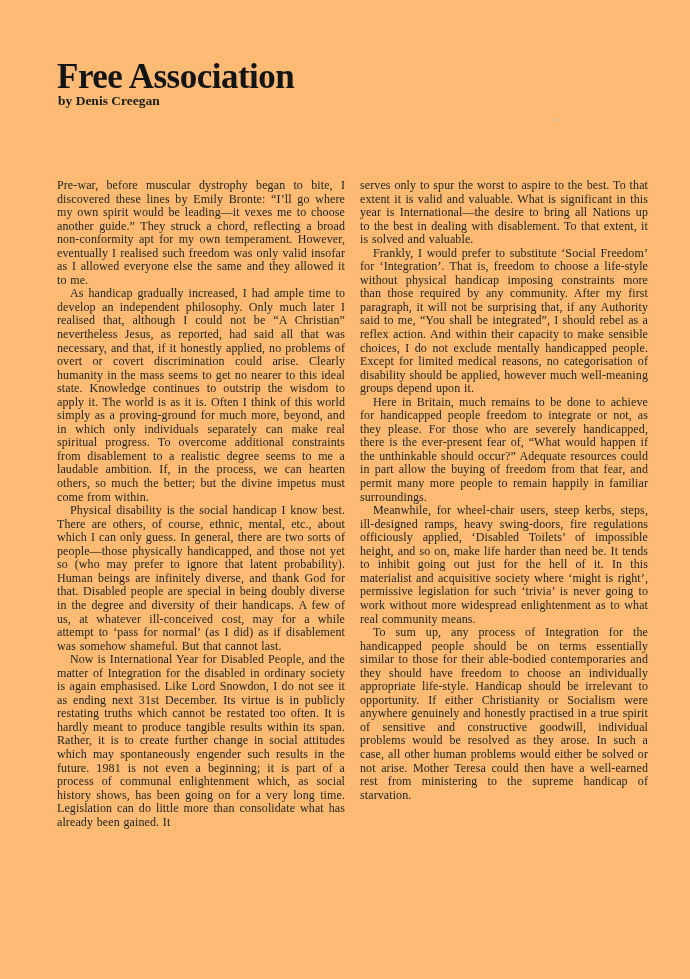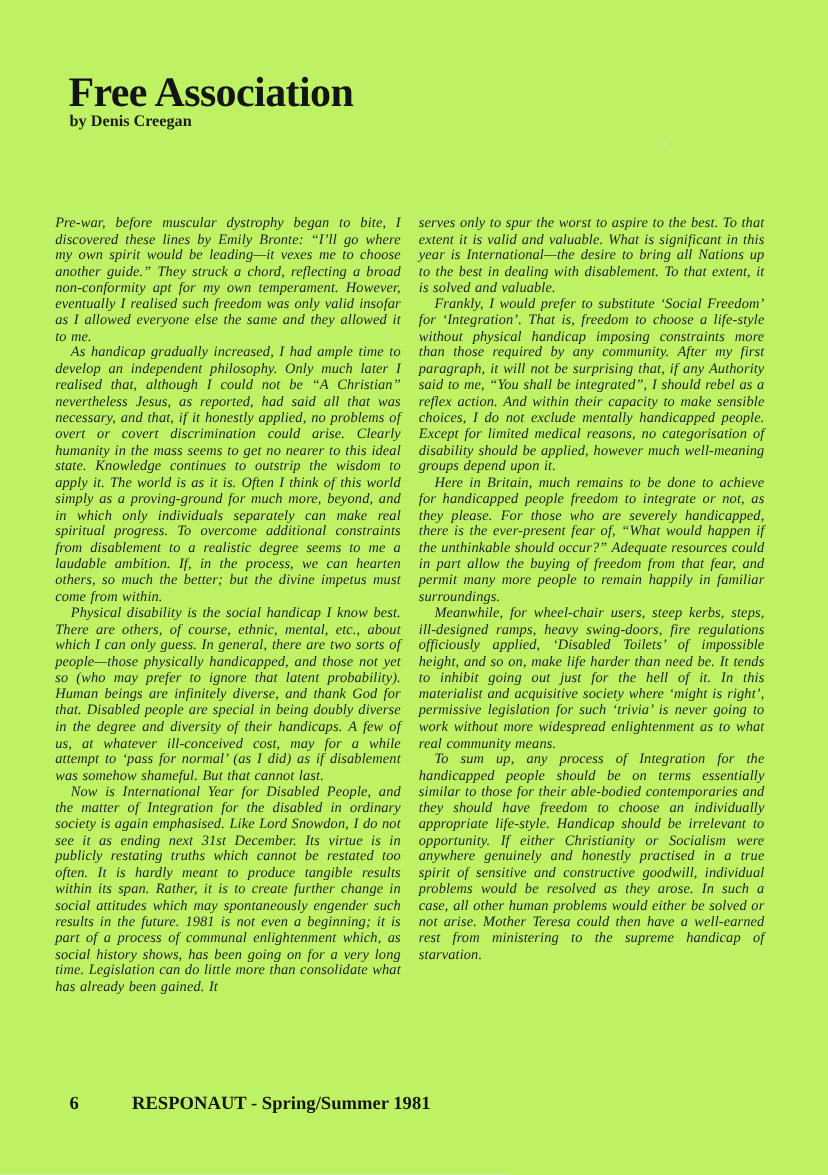--- a/index.html
+++ b/index.html
@@ -5,21 +5,21 @@
   html, body {
     margin: 0;
     padding: 0;
     background: #e8e8e6;
   }
   .page {
     position: relative;
     width: 690px;
     height: 979px;
     margin: 0 auto;
-    background: #bef264;
+    background: #fdba74;
     overflow: hidden;
     font-family: "Liberation Serif", serif;
     color: #1b1b1b;
   }
   .title {
     position: absolute;
     left: 57px;
     top: 34px;
     font-size: 35px;
     font-weight: bold;
@@ -30,26 +30,25 @@
   .byline {
     position: absolute;
     left: 58px;
     top: 93px;
     font-size: 13.5px;
     font-weight: bold;
     color: #1b1b1b;
   }
   .columns {
     position: absolute;
-    left: 46px;
+    left: 57px;
     top: 179px;
     width: 591px;
     display: flex;
     gap: 15px;
-    font-style: italic;
   }
   .col {
     width: 288px;
     font-size: 12px;
     line-height: 13.55px;
     text-align: justify;
     hyphens: auto;
     -webkit-hyphens: auto;
     color: #1e1e1e;
     letter-spacing: 0.1px;
@@ -108,17 +107,14 @@
     <div class="col">
       <p class="no-indent">serves only to spur the worst to aspire to the best. To that extent it is valid and valuable. What is significant in this year is International—the desire to bring all Nations up to the best in dealing with disablement. To that extent, it is solved and valuable.</p>
       <p>Frankly, I would prefer to substitute ‘Social Freedom’ for ‘Integration’. That is, freedom to choose a life-style without physical handicap imposing constraints more than those required by any community. After my first paragraph, it will not be surprising that, if any Authority said to me, “You shall be integrated”, I should rebel as a reflex action. And within their capacity to make sensible choices, I do not exclude mentally handicapped people. Except for limited medical reasons, no categorisation of disability should be applied, however much well-meaning groups depend upon it.</p>
       <p>Here in Britain, much remains to be done to achieve for handicapped people freedom to integrate or not, as they please. For those who are severely handicapped, there is the ever-present fear of, “What would happen if the unthinkable should occur?” Adequate resources could in part allow the buying of freedom from that fear, and permit many more people to remain happily in familiar surroundings.</p>
       <p>Meanwhile, for wheel-chair users, steep kerbs, steps, ill-designed ramps, heavy swing-doors, fire regulations officiously applied, ‘Disabled Toilets’ of impossible height, and so on, make life harder than need be. It tends to inhibit going out just for the hell of it. In this materialist and acquisitive society where ‘might is right’, permissive legislation for such ‘trivia’ is never going to work without more widespread enlightenment as to what real community means.</p>
       <p>To sum up, any process of Integration for the handicapped people should be on terms essentially similar to those for their able-bodied contemporaries and they should have freedom to choose an individually appropriate life-style. Handicap should be irrelevant to opportunity. If either Christianity or Socialism were anywhere genuinely and honestly practised in a true spirit of sensitive and constructive goodwill, individual problems would be resolved as they arose. In such a case, all other human problems would either be solved or not arise. Mother Teresa could then have a well-earned rest from ministering to the supreme handicap of starvation.</p>
     </div>
 
   </div>
 
-  <div class="footer">
-    <span class="page-number">6</span><span>RESPONAUT - Spring/Summer 1981</span>
-  </div>
 
 </div>
 
 </body></html>

